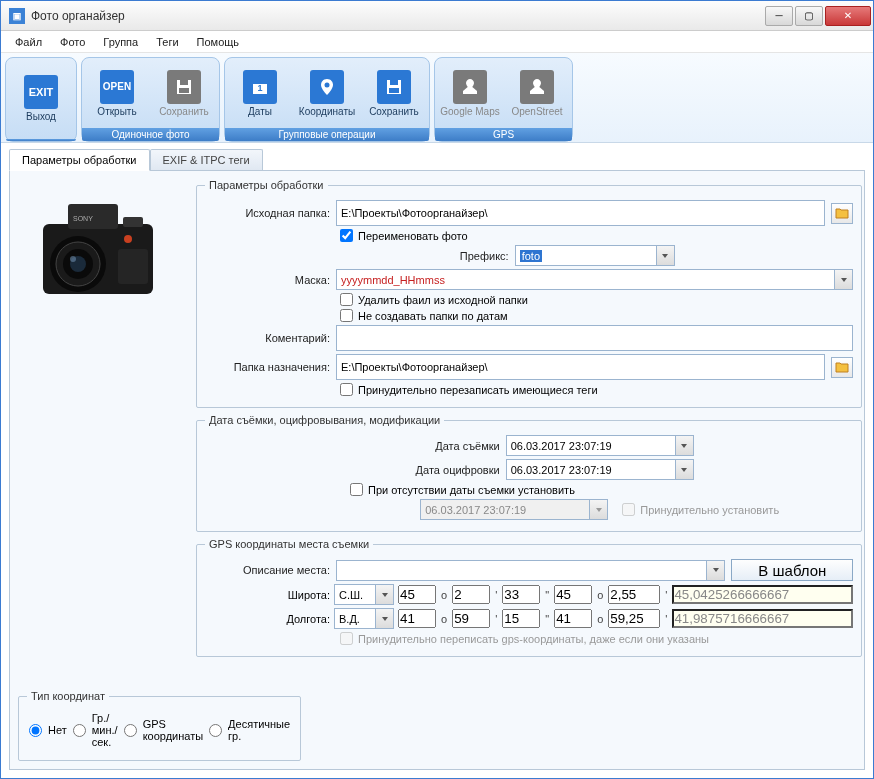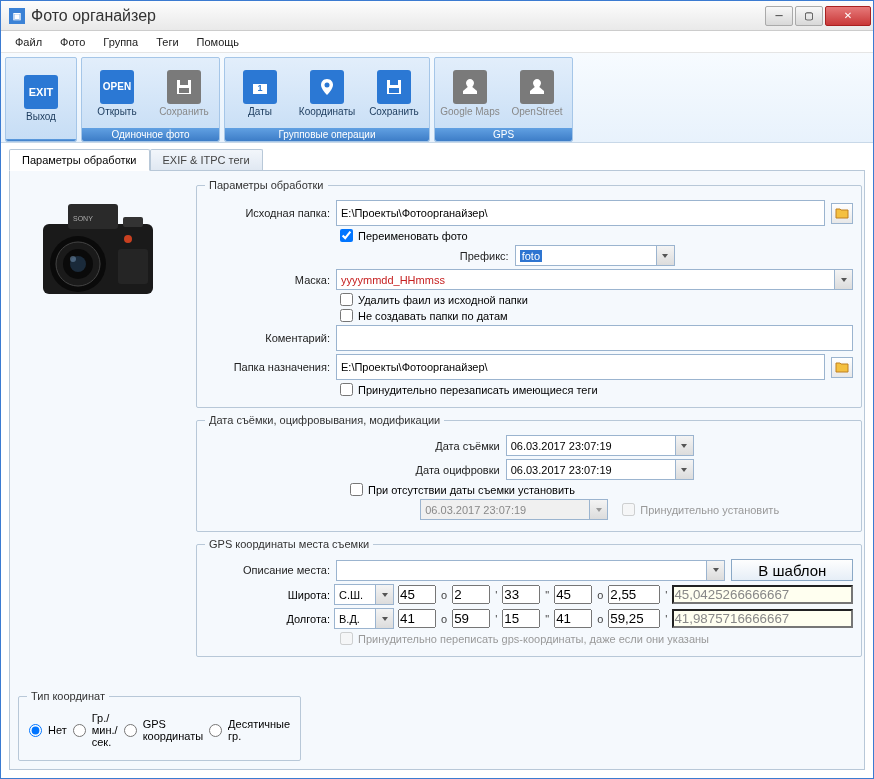--- a/index.html
+++ b/index.html
@@ -2,30 +2,30 @@
 <html><head>
 <meta charset="utf-8">
 <style>
 * { box-sizing: border-box; margin: 0; padding: 0; }
 body { font-family: "Segoe UI", Tahoma, sans-serif; font-size: 11px; background: #fff; }
 
 .window { width: 874px; height: 779px; border: 1px solid #3b7bd1; background: #fff; box-shadow: 0 0 12px rgba(0,0,0,0.3); margin: 0; display: flex; flex-direction: column; }
 
 .titlebar { height: 30px; background: linear-gradient(to bottom, #fdfdfd, #e9e9e9); display: flex; align-items: center; padding: 0 2px 0 8px; border-bottom: 1px solid #ccc; }
 .titlebar .icon { width: 16px; height: 16px; background: #3b82d6; margin-right: 6px; display: inline-flex; align-items: center; justify-content: center; color: #fff; font-size: 9px; font-weight: bold; }
-.titlebar .title { flex: 1; font-size: 16px; color: #333; }
+.titlebar .title { flex: 1; font-size: 12px; color: #333; }
 .titlebar .btns { display: flex; gap: 2px; }
 .titlebar .wbtn { width: 28px; height: 20px; background: linear-gradient(to bottom, #f8f8f8, #d8d8d8); border: 1px solid #aaa; border-radius: 2px; display: flex; align-items: center; justify-content: center; font-size: 10px; cursor: pointer; }
 .titlebar .wbtn.close { background: linear-gradient(to bottom, #e67a7a, #c93838); color: #fff; width: 46px; border-color: #a82020; }
 
 .menubar { height: 22px; display: flex; align-items: center; padding: 0 6px; gap: 2px; border-bottom: 1px solid #e5e5e5; }
 .menubar div { padding: 2px 8px; cursor: pointer; color: #222; }
 
 .ribbon { height: 90px; background: linear-gradient(to bottom, #f7fbff, #e8f2fc); display: flex; border-bottom: 1px solid #c8d8e8; padding: 4px 4px 0 4px; gap: 4px; }
-.ribbon-group { background: linear-gradient(to bottom, #e2eefb, #c6ddf5); border: 1px solid #a5c6e8; border-radius: 2px; display: flex; flex-direction: column; min-width: 60px; }
+.ribbon-group { background: linear-gradient(to bottom, #e2eefb, #c6ddf5); border: 1px solid #a5c6e8; border-radius: 8px; display: flex; flex-direction: column; min-width: 60px; }
 .ribbon-group .buttons { display: flex; flex: 1; padding: 3px; gap: 3px; }
 .ribbon-btn { width: 64px; display: flex; flex-direction: column; align-items: center; justify-content: center; cursor: pointer; padding: 2px; border-radius: 2px; }
 .ribbon-btn .ico { width: 34px; height: 34px; background: #2b78d4; border-radius: 3px; display: flex; align-items: center; justify-content: center; color: #fff; margin-bottom: 2px; }
 .ribbon-btn.disabled .ico { background: #7a7a7a; }
 .ribbon-btn.disabled { color: #888; }
 .ribbon-btn span { font-size: 10px; color: #1b3a5c; }
 .ribbon-btn.disabled span { color: #888; }
 .ribbon-group .glabel { text-align: center; font-size: 10px; background: linear-gradient(to bottom, #61a0e2, #3d7dc7); color: #fff; padding: 1px 0; border-radius: 0 0 2px 2px; }
 
 .tabs { display: flex; padding: 6px 8px 0 8px; gap: 0; }

